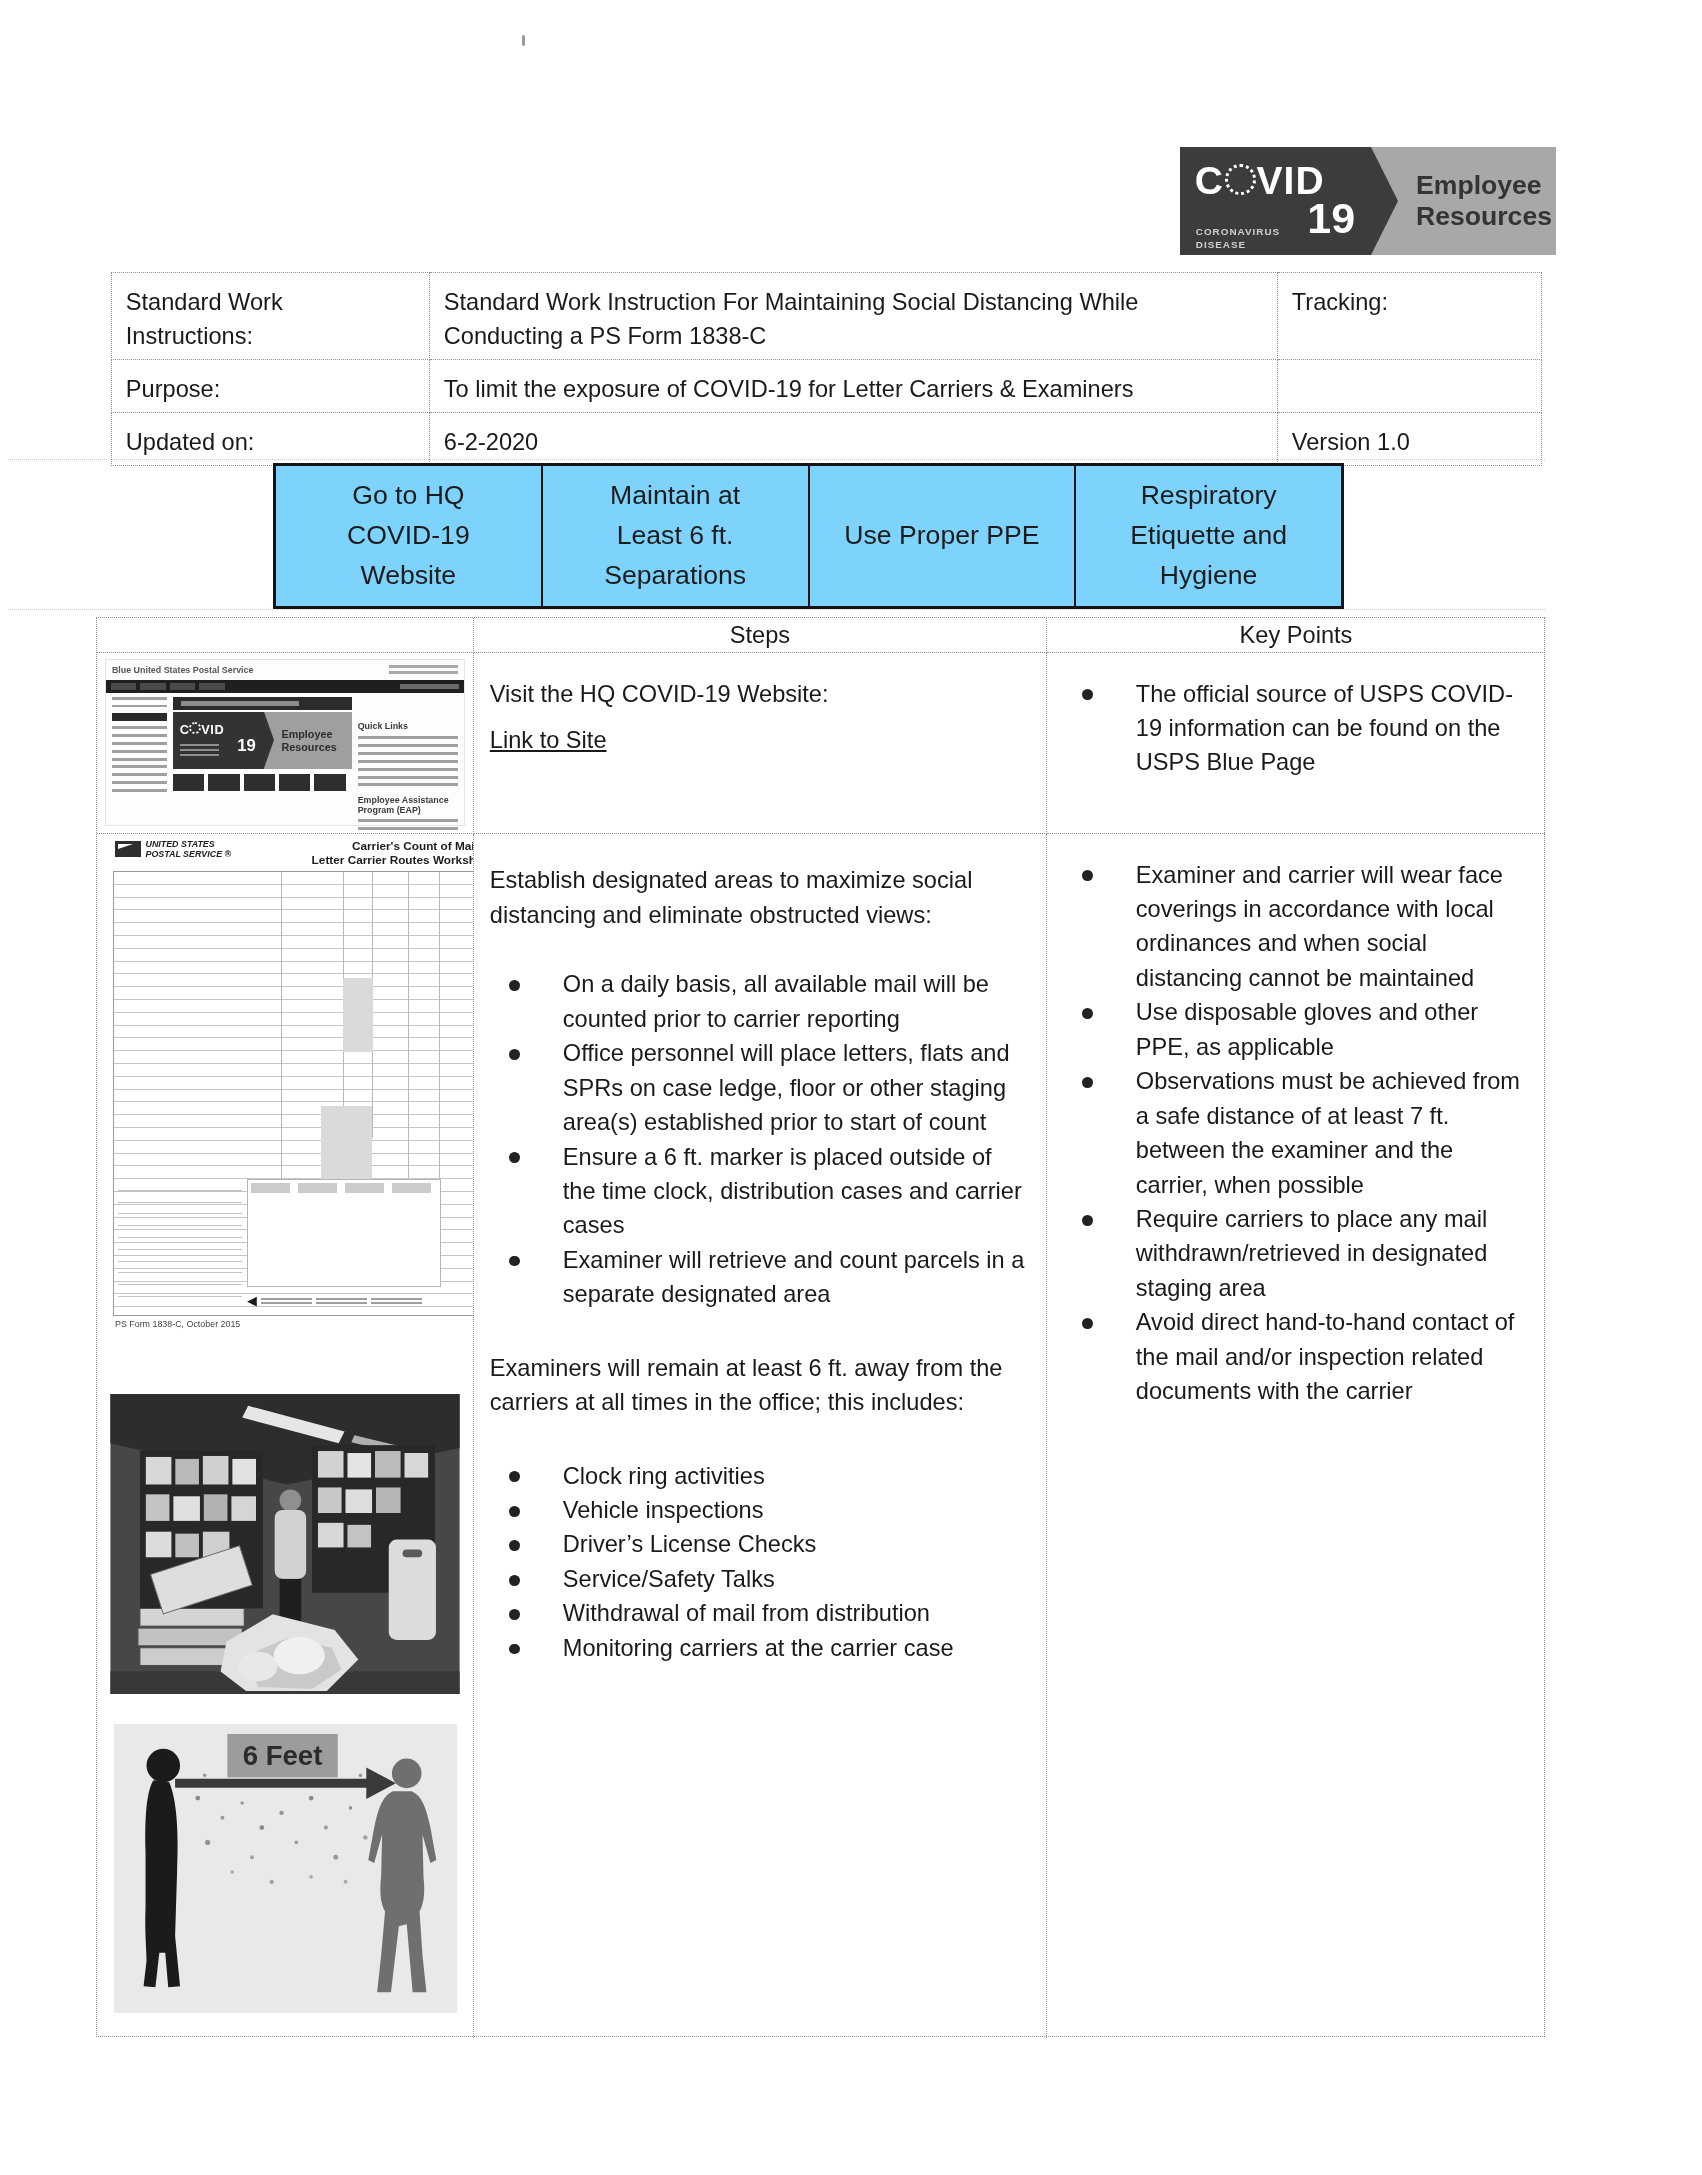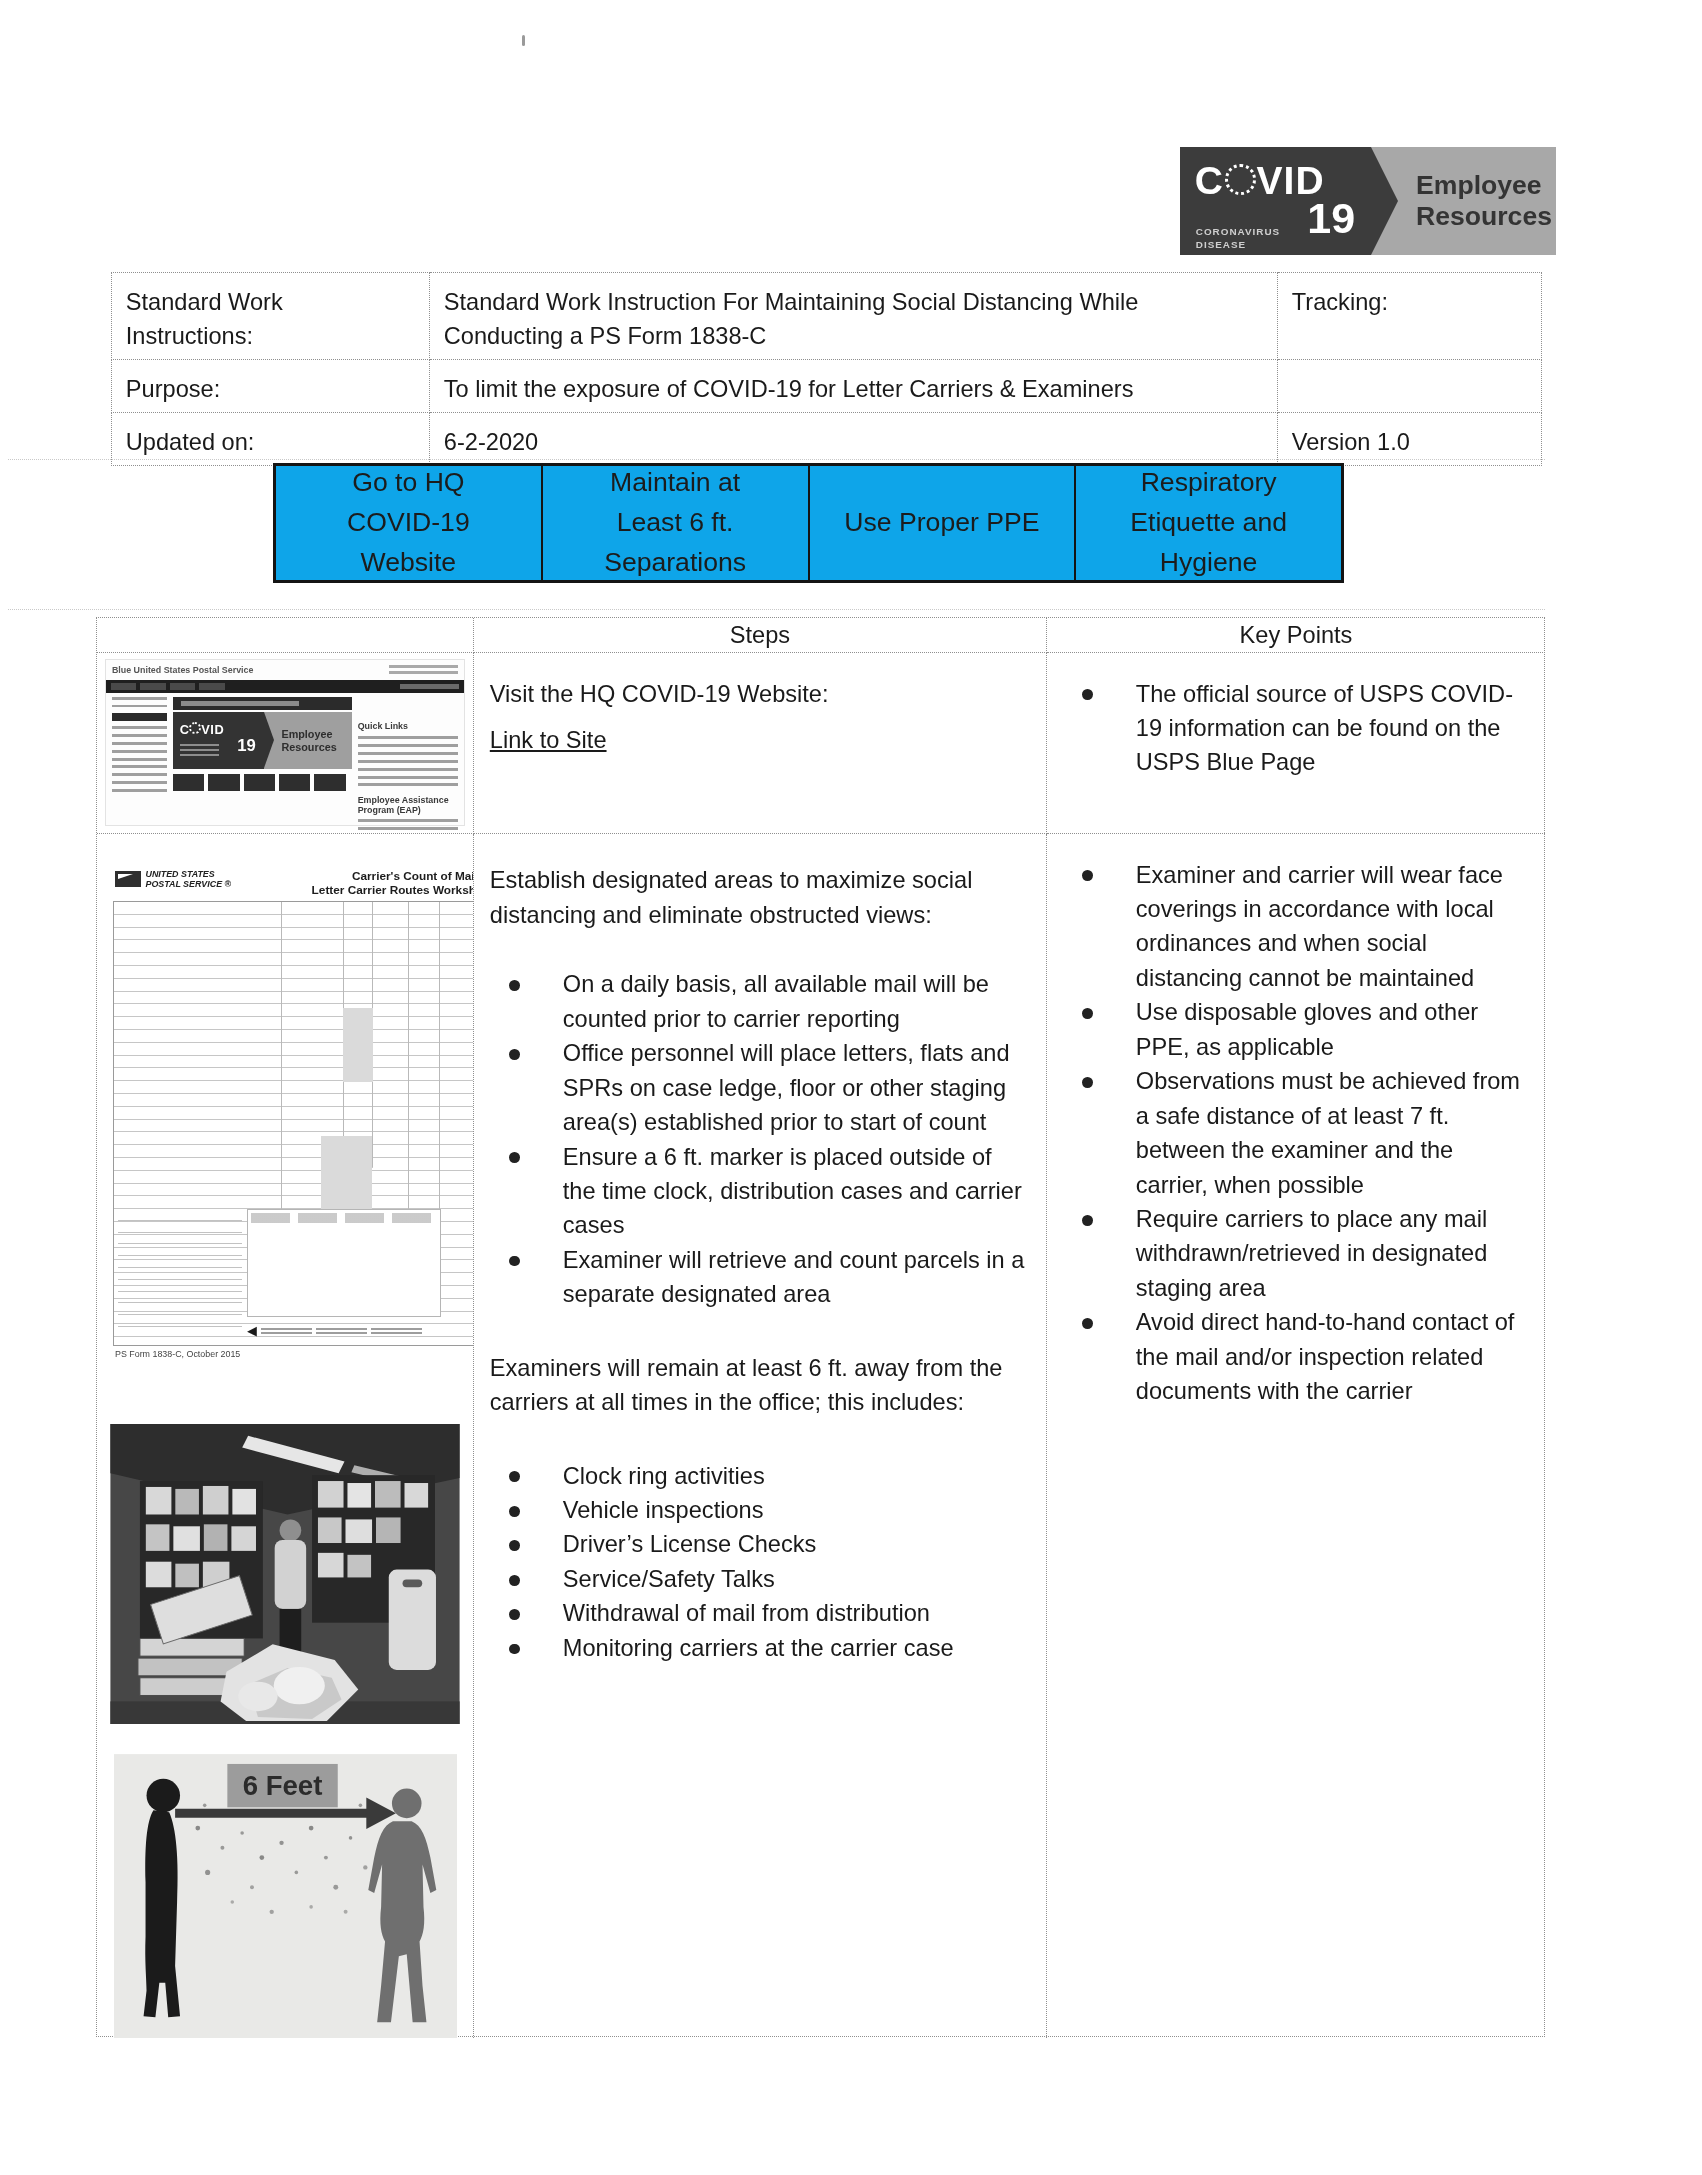--- a/index.html
+++ b/index.html
@@ -23,21 +23,21 @@
   .logo-arrow { position:absolute; left:0; top:0; width:0; height:0; border-left:27.6px solid #3c3c3c; border-top:54px solid transparent; border-bottom:54px solid transparent; }
   .logo-gray .lg-line { font-size:26.6px; font-weight:bold; color:#343434; line-height:1.15; }
 
   
   table.hdr { position:absolute; left:111px; top:272px; width:1430px; border-collapse:collapse; table-layout:fixed; }
   table.hdr td { border:1px dotted #8f8f8f; vertical-align:top; padding:11.8px 13.8px 5.9px 13.8px; font-size:23.6px; line-height:1.45; }
   table.hdr col.c1 { width:318px; } table.hdr col.c2 { width:848px; } table.hdr col.c3 { width:264px; }
   table.hdr tr.r1 td { height:59px; } table.hdr tr.r2 td { height:34px; } table.hdr tr.r3 td { height:23.6px; }
 
   
-  .btn-strip { position:absolute; left:273px; top:463px; width:1071px; height:120px; display:flex; background:#0ea5e9; border:3.9px solid #141414; box-sizing:border-box; }
+  .btn-strip { position:absolute; left:273px; top:463px; width:1071px; height:146px; display:flex; background:#7dd3fc; border:3.9px solid #141414; box-sizing:border-box; }
   .gbtn { flex:1; display:flex; align-items:center; justify-content:center; text-align:center; border-right:2px solid #141414; }
   .gbtn:last-child { border-right:none; }
   .gbtn span { font-size:26.6px; line-height:1.5; color:#1c1c1c; display:inline-block; }
   .gbtn:nth-child(1) span { max-width:148px; }
   .gbtn:nth-child(2) span { max-width:172px; }
   .gbtn:nth-child(3) span { max-width:227px; }
   .gbtn:nth-child(4) span { max-width:187px; }
 
   
   .main-table { position:absolute; left:96px; top:617px; width:1449px; height:1420px;
@@ -82,21 +82,21 @@
   .bpb-arrow { position:absolute; left:0; top:0; border-left:10.8px solid #333; border-top:28.6px solid transparent; border-bottom:28.6px solid transparent; }
   .bpb-gray span { font-size:10.8px; font-weight:bold; color:#2e2e2e; line-height:1.2; }
   .bp-btnrow { display:flex; gap:3.9px; margin-top:4.9px; }
   .bp-btnrow i { display:block; width:31.5px; height:16.7px; background:#2e2e2e; }
   .bp-right { flex:1;margin-top:24px; }
   .bp-h { font-size:8.9px; font-weight:bold; color:#3a3a3a; line-height:1.2; }
   .bp-right .l1 { height:55px; margin:3.9px 0; }
   .bp-right .l2 { height:21.7px; margin-top:3px; }
 
   
-  .form-thumb { position:relative; width:398px; height:520px; margin:31px auto 0 auto; background:#fff; box-sizing:border-box;padding-left:16px; }
+  .form-thumb { position:relative; width:398px; height:520px; margin:1px auto 0 auto; background:#fff; box-sizing:border-box;padding-left:16px; }
   .ft-header { display:flex; justify-content:space-between; align-items:flex-start; padding:3.9px 2px; }
   .ft-logo-block { display:flex; gap:4.9px; align-items:center; }
   .ft-eagle { position:relative; width:25.6px; height:16.7px; background:#2f2f2f; flex:none; }
   .ft-eagle::after { content:''; position:absolute; left:3px; top:3px; width:0; height:0; border-top:5.9px solid #fff; border-right:15.8px solid transparent; }
   .ft-org div { font-size:8.9px; font-weight:bold; font-style:italic; color:#222; line-height:1.15; }
   .ft-title { text-align:right; }
   .ft-title div { font-size:11.8px; font-weight:bold; color:#1d1d1d; line-height:1.2; }
   .ft-grid { position:relative; height:445px; border:1px solid #9a9a9a; box-sizing:border-box;
     background-image:
       linear-gradient(#b9b9b9,#b9b9b9), linear-gradient(#b9b9b9,#b9b9b9), linear-gradient(#b9b9b9,#b9b9b9),

